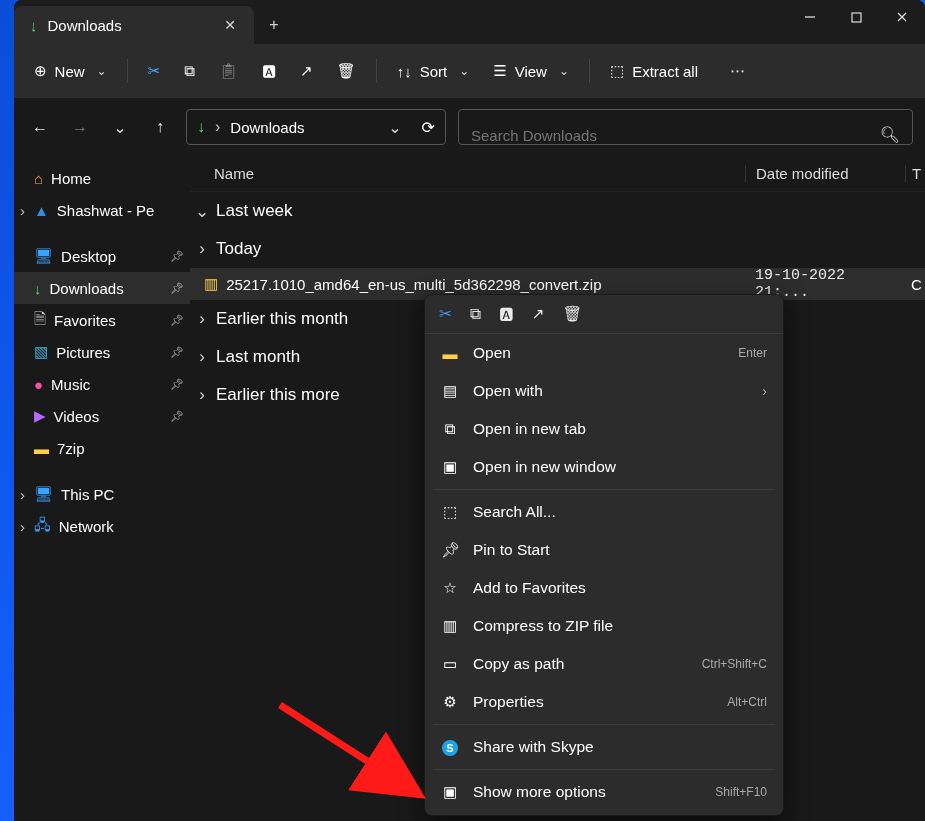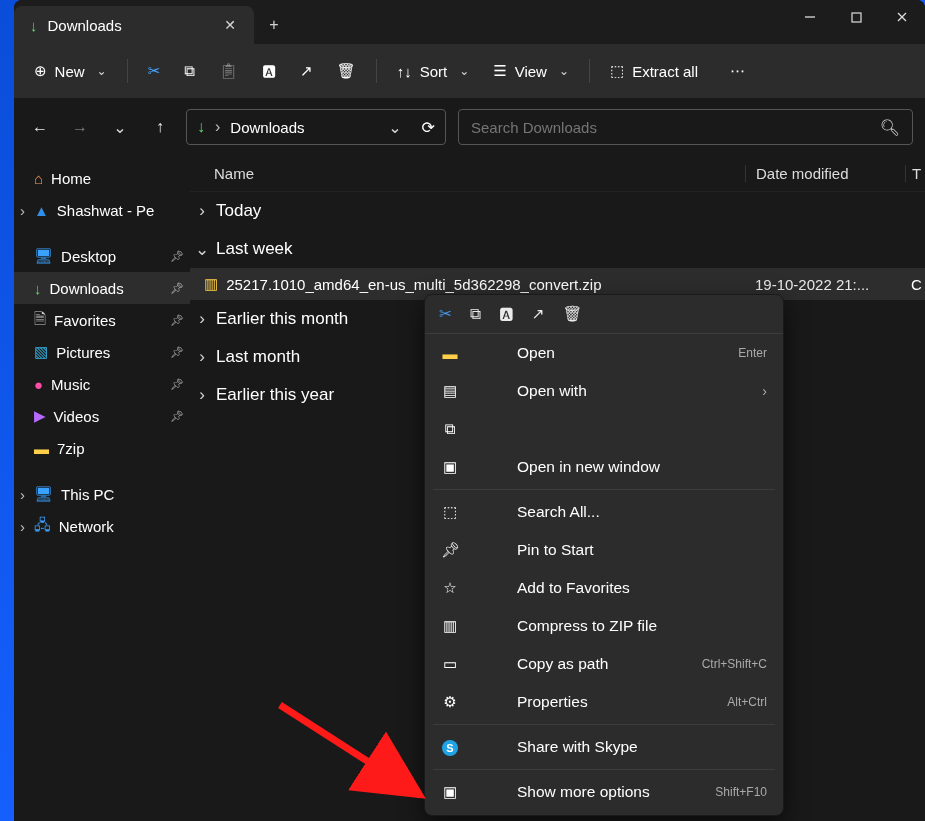--- a/index.html
+++ b/index.html
@@ -41,21 +41,21 @@
     background: #191919; height: 58px; display:flex; align-items:center; padding: 0 12px; gap: 12px;
   }
   .navbtn { width: 28px; height:28px; display:flex; align-items:center; justify-content:center; opacity:.9; }
   .addrbar {
     display:flex; align-items:center; gap:10px;
     border:1px solid #555; border-radius:4px; height:36px; padding: 0 10px;
     min-width: 260px;
   }
   .addrbar .loc { flex:1; font-size:15px; }
   .searchbar {
-    flex:1; display:flex; align-items:center; border:1px solid #555; border-radius:4px;
+    flex:1; display:flex; align-items:flex-end; border:1px solid #555; border-radius:4px;
     height:36px; padding:0 12px;
   }
   .searchbar input {
     flex:1; background:transparent; border:none; color:#ccc; font-size:15px; outline:none;
   }
   
   .body { flex:1; display:flex; background:#191919; overflow:hidden; }
   .sidebar { width: 176px; padding: 6px 0; font-size:15px; }
   .sbitem { display:flex; align-items:center; gap:8px; height:32px; padding: 0 6px 0 20px; position:relative; }
   .sbitem.exp::before { content:"›"; position:absolute; left:6px; opacity:.7; }
@@ -71,38 +71,38 @@
   .col-date { width:160px; border-left:1px solid #333; padding-left:10px; }
   .col-t { width:20px; border-left:1px solid #333; padding-left:6px; }
   .group { display:flex; align-items:center; height:38px; font-size:17px; padding-left:4px; gap:6px; }
   .group::before { content:"›"; opacity:.8; width:16px; text-align:center; }
   .group.open::before { content:"⌄"; }
   .filerow {
     display:flex; align-items:center; height:32px; font-size:15px;
     background:#2d2d2d;
   }
   .filerow .fname { flex:1; padding-left:14px; display:flex; align-items:center; gap:8px; overflow:hidden; white-space:nowrap; }
-  .filerow .fdate { width:160px; padding-left:10px; color:#e8e8e8; }
+  .filerow .fdate { width:160px; padding-left:10px; color:#e8e8e8;font-family:Liberation Mono, monospace; }
   .filerow .ft { width:20px; padding-left:6px; }
   
   .ctxmenu {
     position:absolute; left:424px; top:294px; width:360px;
     background:#2c2c2c; border:1px solid #1a1a1a; border-radius:8px;
     box-shadow: 0 8px 24px rgba(0,0,0,.6);
     font-size:15.5px; padding-bottom:4px;
     overflow:hidden;
   }
   .ctxtop {
     display:flex; gap:18px; padding:10px 14px; border-bottom:1px solid #3d3d3d;
   }
   .ctxtop span { opacity:.9; }
   .ctxitem {
     display:flex; align-items:center; height:38px; padding: 0 16px; gap:14px;
   }
-  .ctxitem .lbl { flex:1;margin-left:44px; }
+  .ctxitem .lbl { flex:1; }
   .ctxitem .accel { color:#aaa; font-size:12px; }
   .ctxsep { height:1px; background:#3d3d3d; margin: 3px 8px; }
   .ctxicon { width:18px; text-align:center; font-size:15px; }
   .ctxitem .sub { color:#aaa; font-size:14px; }
   
   .arrow {
     position:absolute; left:275px; top:700px; pointer-events:none;
   }
   
   .i-download { color:#5bd46b; }
@@ -265,42 +265,42 @@
         <span>Network</span>
       </div>
     </div>
 
     <div class="content">
       <div class="colhead">
         <div class="col-name">Name</div>
         <div class="col-date">Date modified</div>
         <div class="col-t">T</div>
       </div>
+      <div class="group open">
+          <span>Last week</span>
+        </div>
       <div class="group">
           <span>Today</span>
-        </div>
-      <div class="group open">
-          <span>Last week</span>
         </div>
       <div class="filerow">
         <div class="fname">
           <span class="i-zip">▥</span>
           <span>25217.1010_amd64_en-us_multi_5d362298_convert.zip</span>
         </div>
         <div class="fdate">19-10-2022 21:...</div>
         <div class="ft">C</div>
       </div>
       <div class="group">
           <span>Earlier this month</span>
         </div>
       <div class="group">
           <span>Last month</span>
         </div>
       <div class="group">
-          <span>Earlier this year</span>
+          <span>Earlier this more</span>
         </div>
     </div>
   </div>
 </div>
 
 <div class="ctxmenu">
   <div class="ctxtop">
     <span style="color:#4aa3ff">✂</span>
     <span>⧉</span>
     <span>🅰︎</span>
@@ -312,20 +312,21 @@
     <span class="lbl">Open</span>
     <span class="accel">Enter</span>
   </div>
   <div class="ctxitem">
     <span class="ctxicon">▤</span>
     <span class="lbl">Open with</span>
     <span class="sub">›</span>
   </div>
   <div class="ctxitem">
     <span class="ctxicon">⧉</span>
+    <span class="lbl">Open in new tab</span>
   </div>
   <div class="ctxitem">
     <span class="ctxicon">▣</span>
     <span class="lbl">Open in new window</span>
   </div>
   <div class="ctxsep"></div>
   <div class="ctxitem">
     <span class="ctxicon">⬚</span>
     <span class="lbl">Search All...</span>
   </div>

